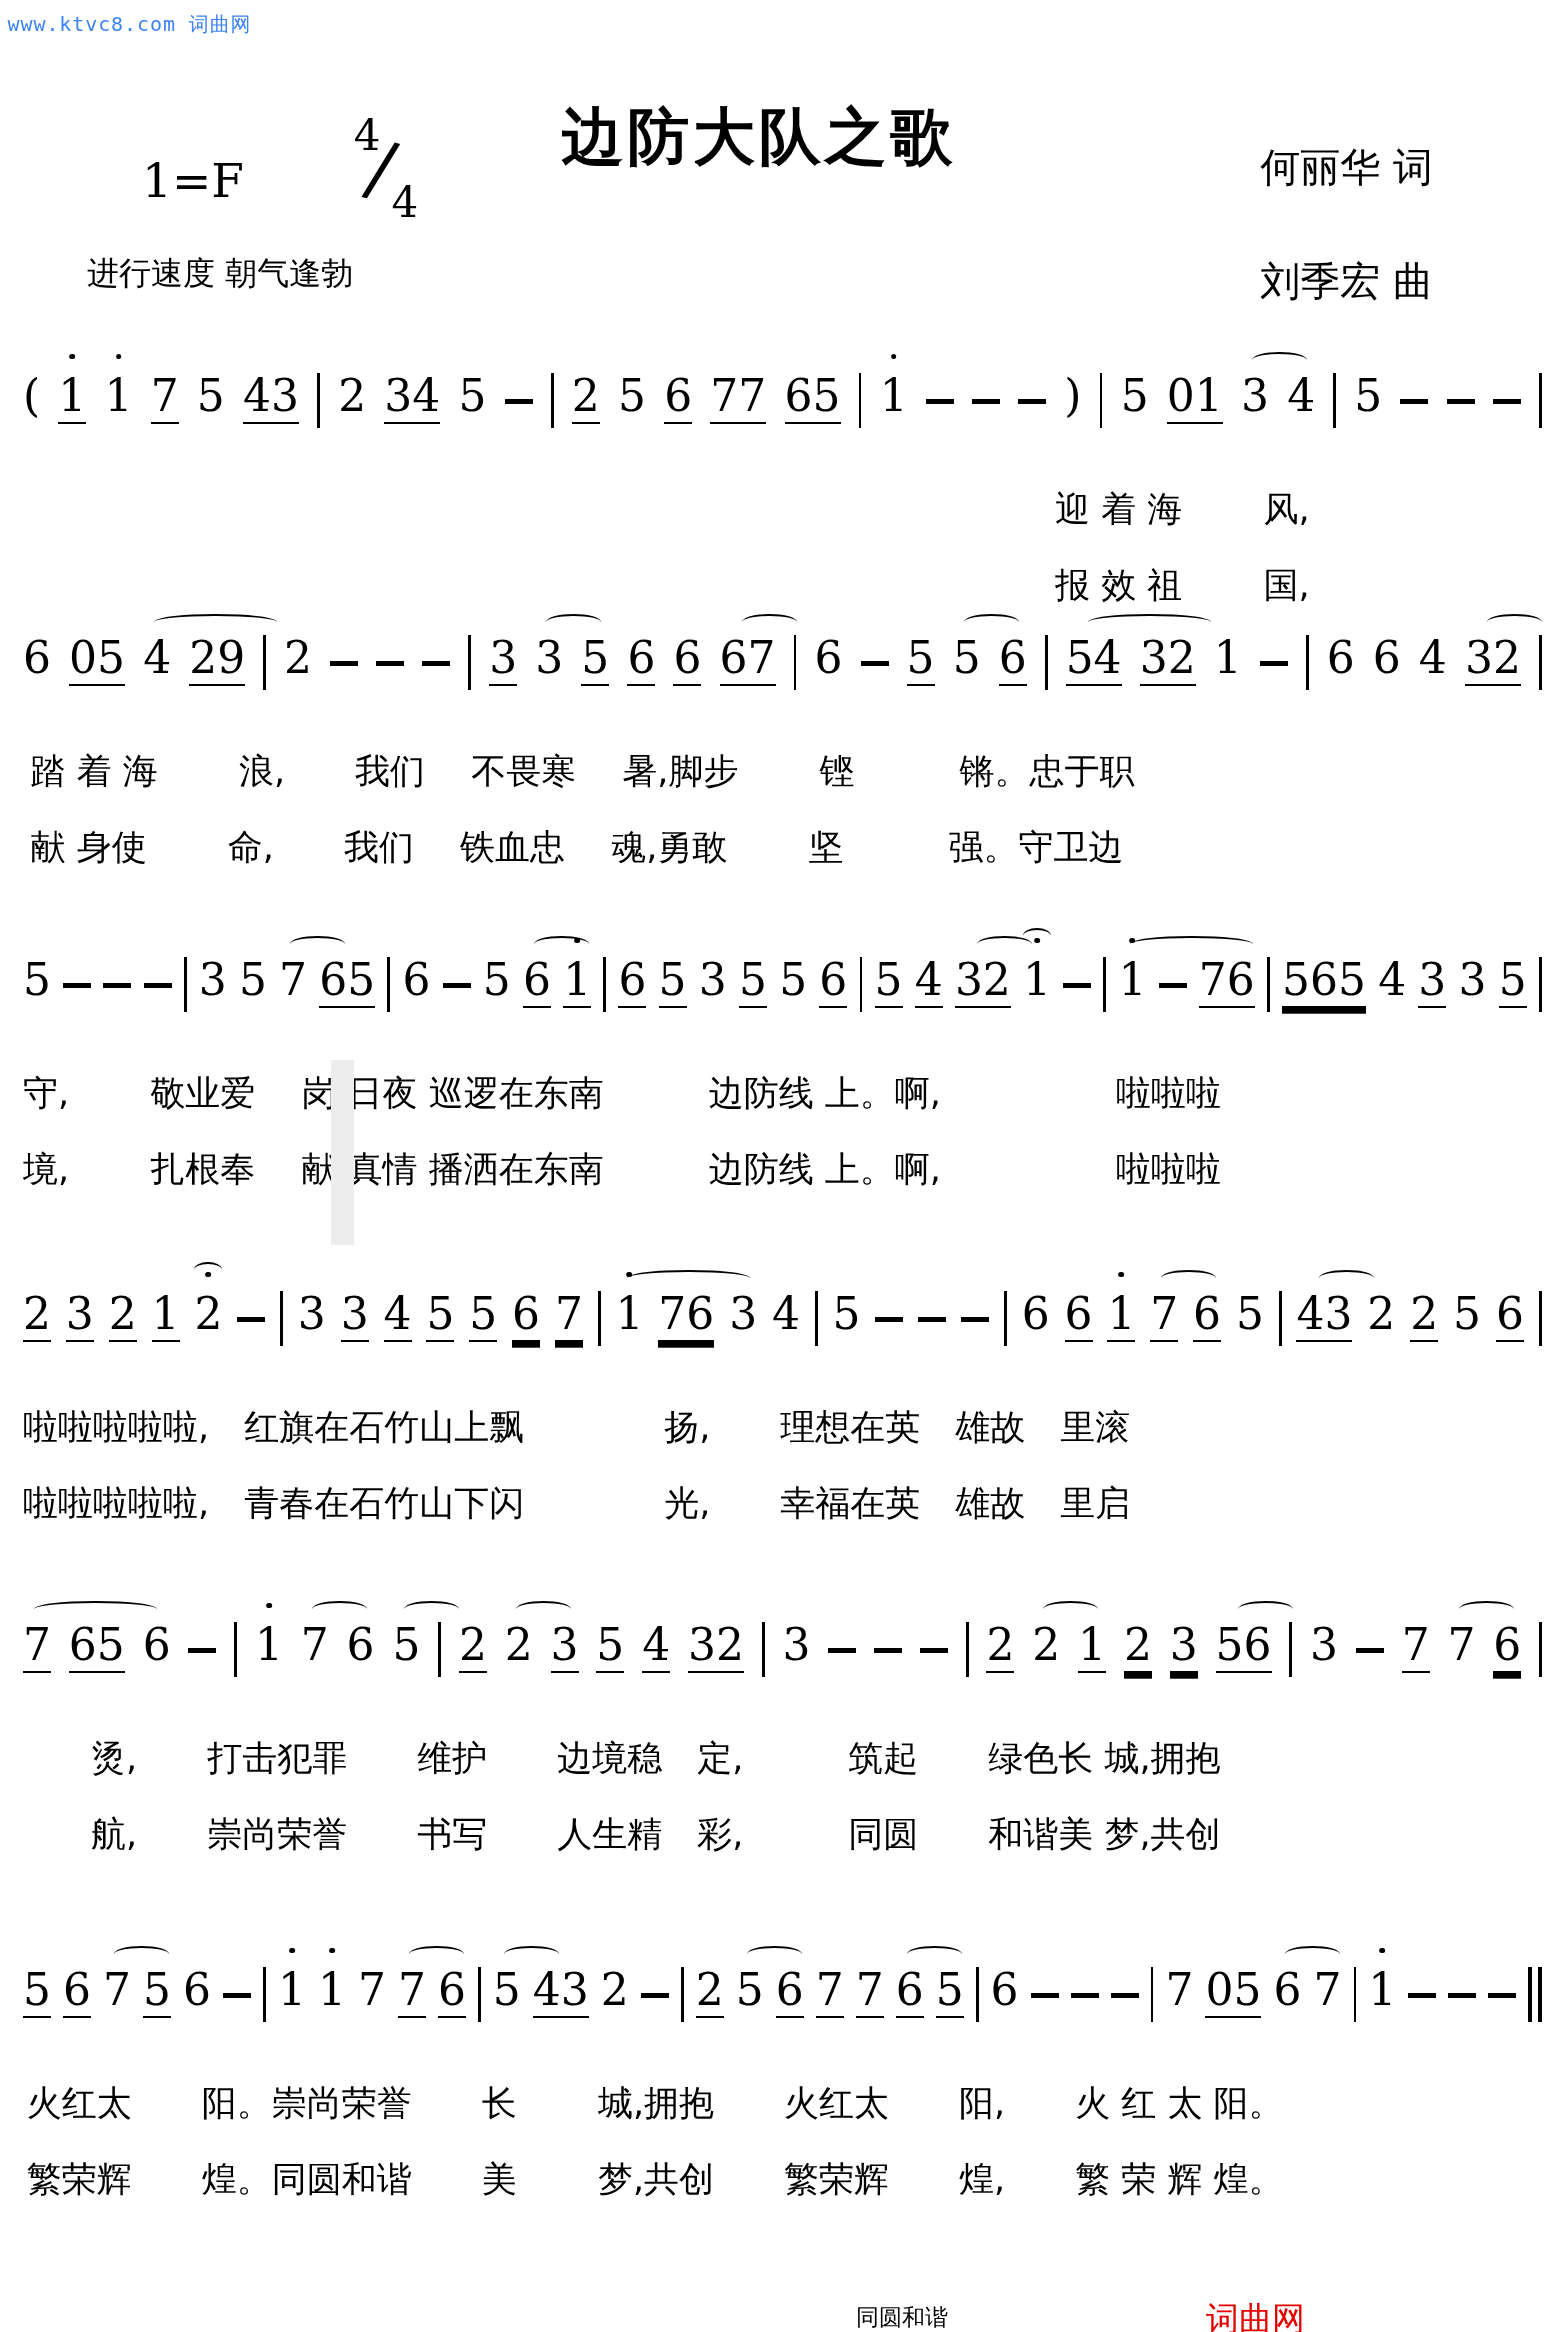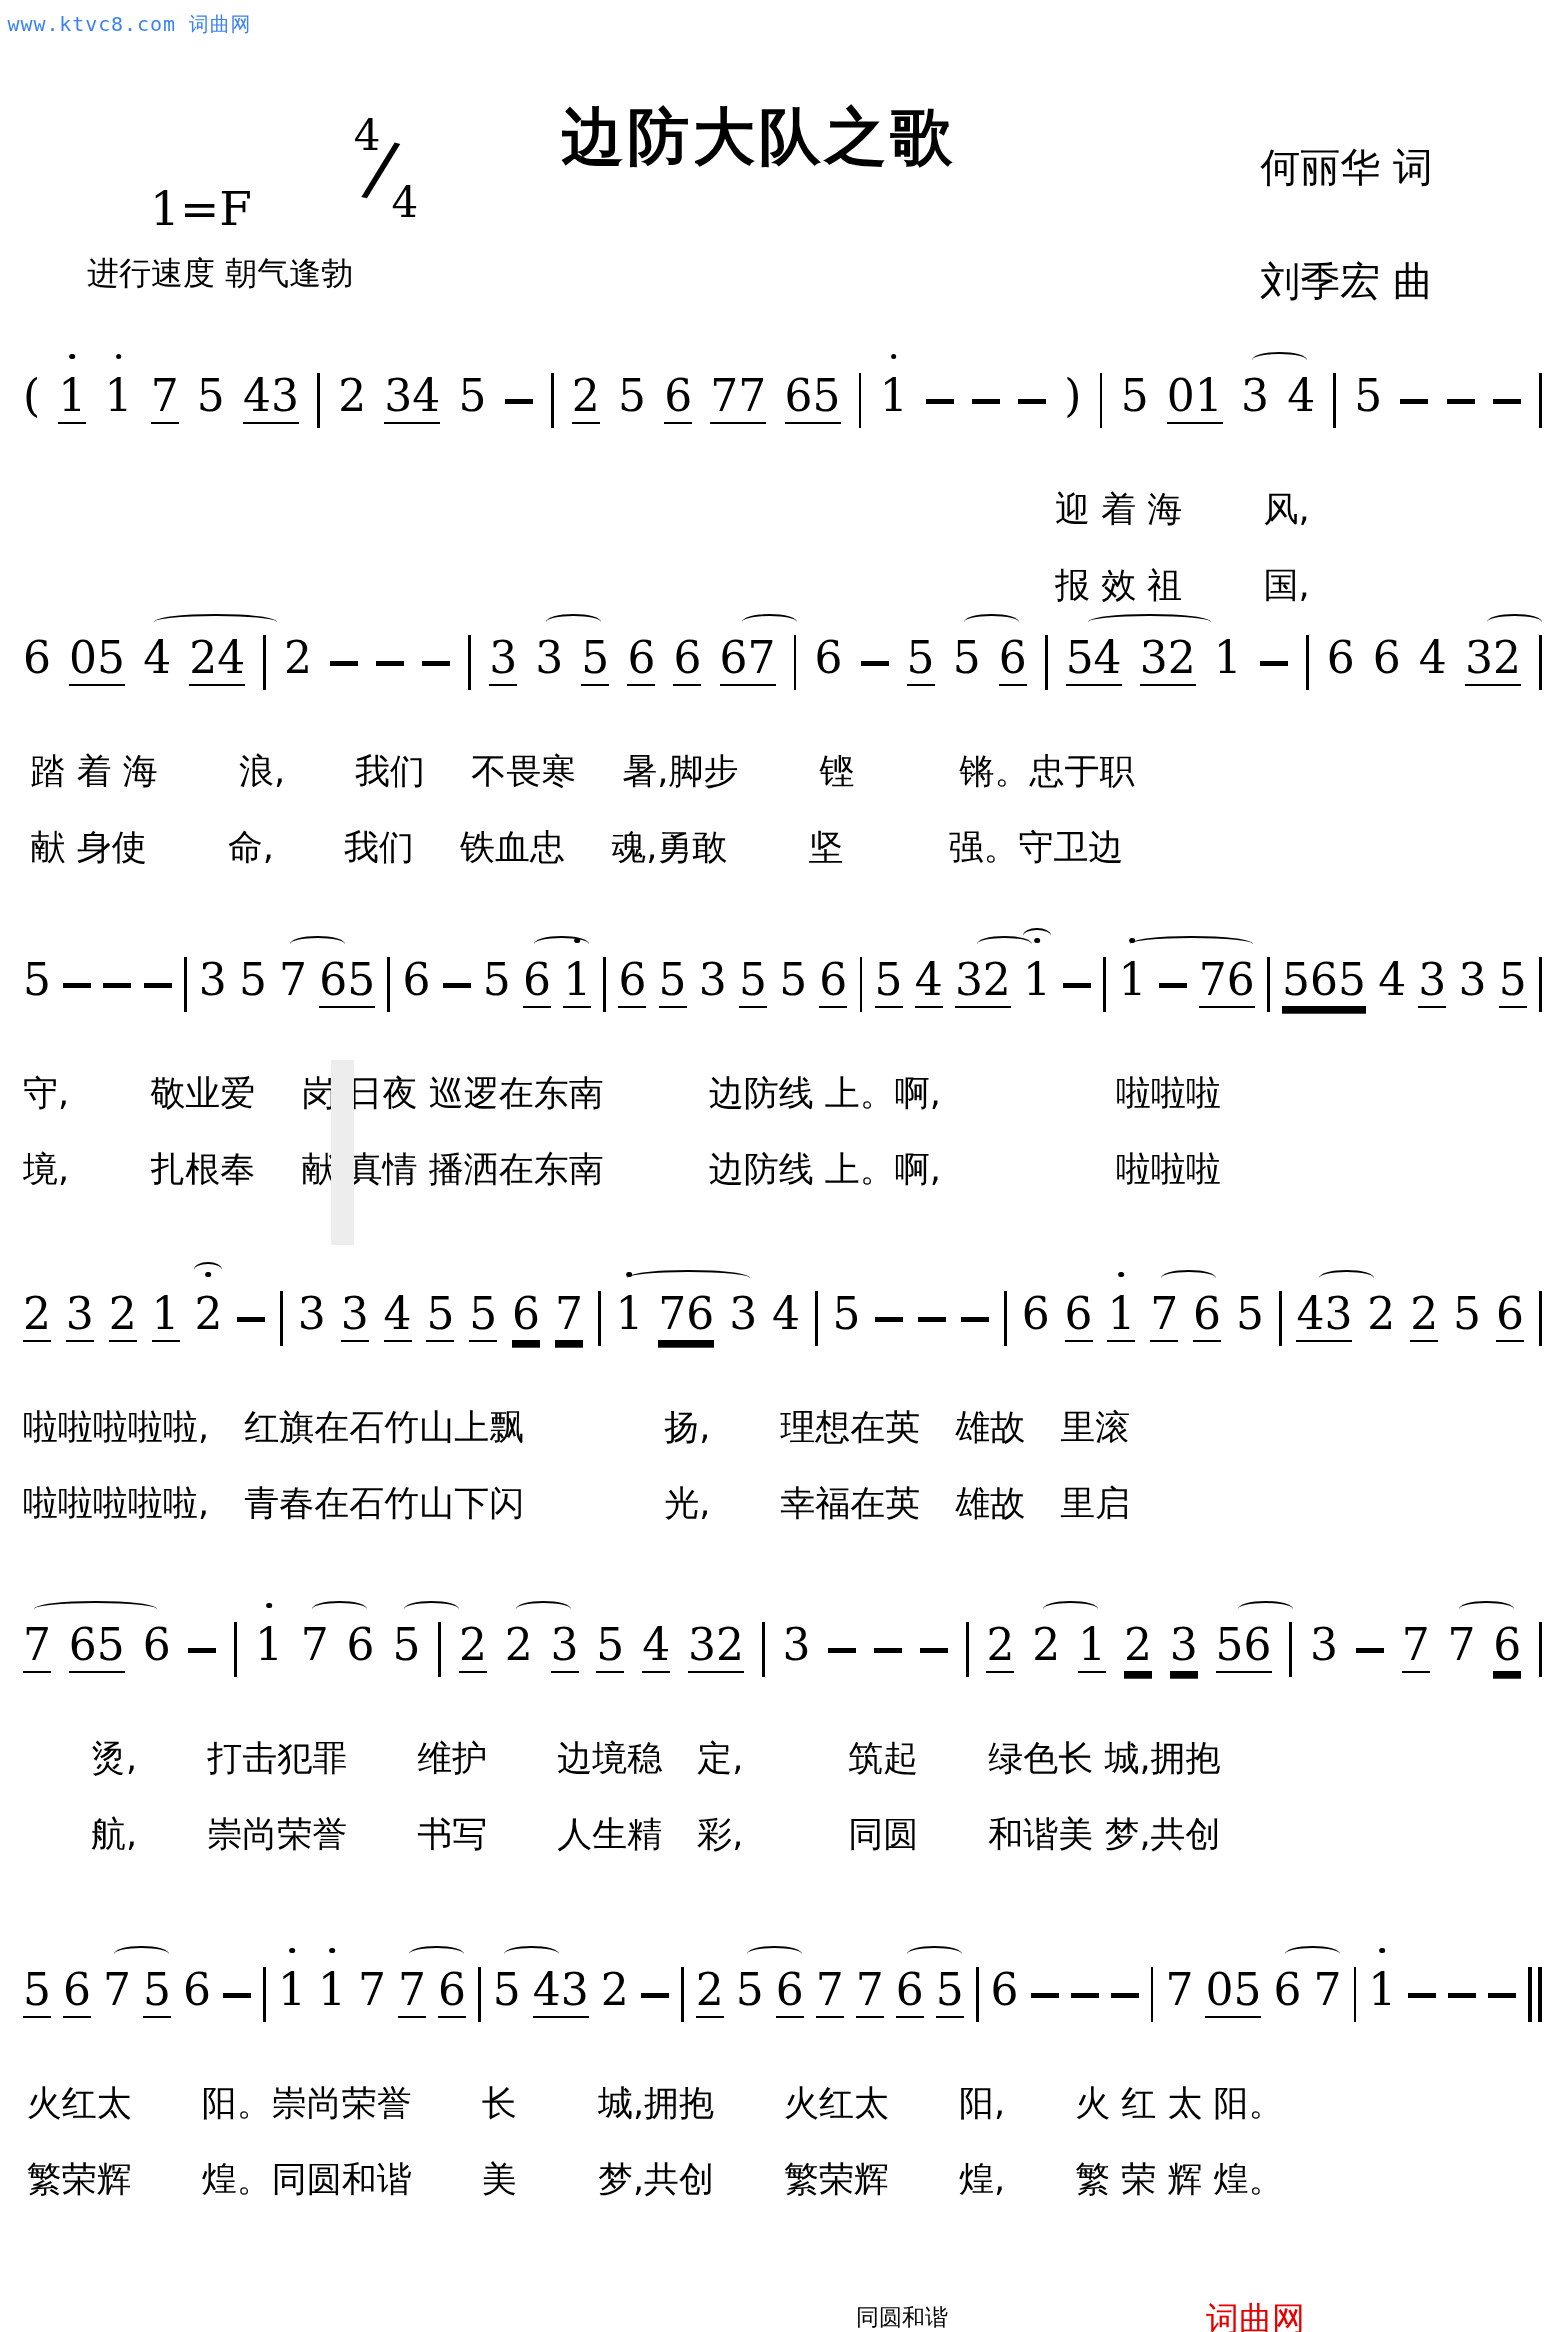--- a/index.html
+++ b/index.html
@@ -1,20 +1,20 @@
 <!DOCTYPE html>
 <html style="font-size:15px"><head>
 <meta charset="utf-8">
 <style>
   html,body{margin:0;padding:0;background:#fff;}
   .page{position:relative;width:1565px;height:2333px;background:#fff;overflow:hidden;
         font-family:"DejaVu Sans",sans-serif;color:#000;}
   .watermark{position:absolute;top:11.4px;left:7.6px;font-size:20px;letter-spacing:0.9px;
         font-family:"DejaVu Sans Mono",monospace;color:#3b82f6;}
-  .key{position:absolute;top:153px;left:150px;font-size:47px;font-family:"DejaVu Serif",serif;margin-top:28px;}
+  .key{position:absolute;top:153px;left:142px;font-size:47px;font-family:"DejaVu Serif",serif;}
   .timesig{position:absolute;top:115px;left:348px;width:74px;height:106px;font-family:"DejaVu Serif",serif;}
   .timesig .tn{position:absolute;top:-3.8px;left:5.7px;font-size:42px;}
   .timesig .slash{position:absolute;top:9.5px;left:21px;font-size:74px;transform:rotate(14deg);font-weight:200;}
   .timesig .td{position:absolute;bottom:-5.7px;right:3.8px;font-size:42px;}
   .title{position:absolute;left:50%;top:95px;transform:translateX(-56%);margin:0;
         font-size:62px;font-weight:bold;letter-spacing:3.8px;white-space:nowrap;}
   .lyricist{position:absolute;right:132px;top:140px;font-size:40px;white-space:nowrap;}
   .composer{position:absolute;right:132px;top:254px;font-size:40px;white-space:nowrap;}
   .tempo{position:absolute;left:87px;top:252px;font-size:32px;white-space:nowrap;}
   .system{position:absolute;left:23px;right:23px;}
@@ -156,21 +156,21 @@
             <span class="glyph">6</span>
           </div>
           <div class="tk u1">
             <span class="glyph">05</span>
           </div>
           <div class="tk">
             <div class="arc wide"></div>
             <span class="glyph">4</span>
           </div>
           <div class="tk u1">
-            <span class="glyph">24</span>
+            <span class="glyph">29</span>
           </div>
           <div class="bar"></div>
           <div class="tk">
             <span class="glyph">2</span>
           </div>
           <div class="dash"></div>
           <div class="dash"></div>
           <div class="dash"></div>
           <div class="bar"></div>
           <div class="tk u1">

